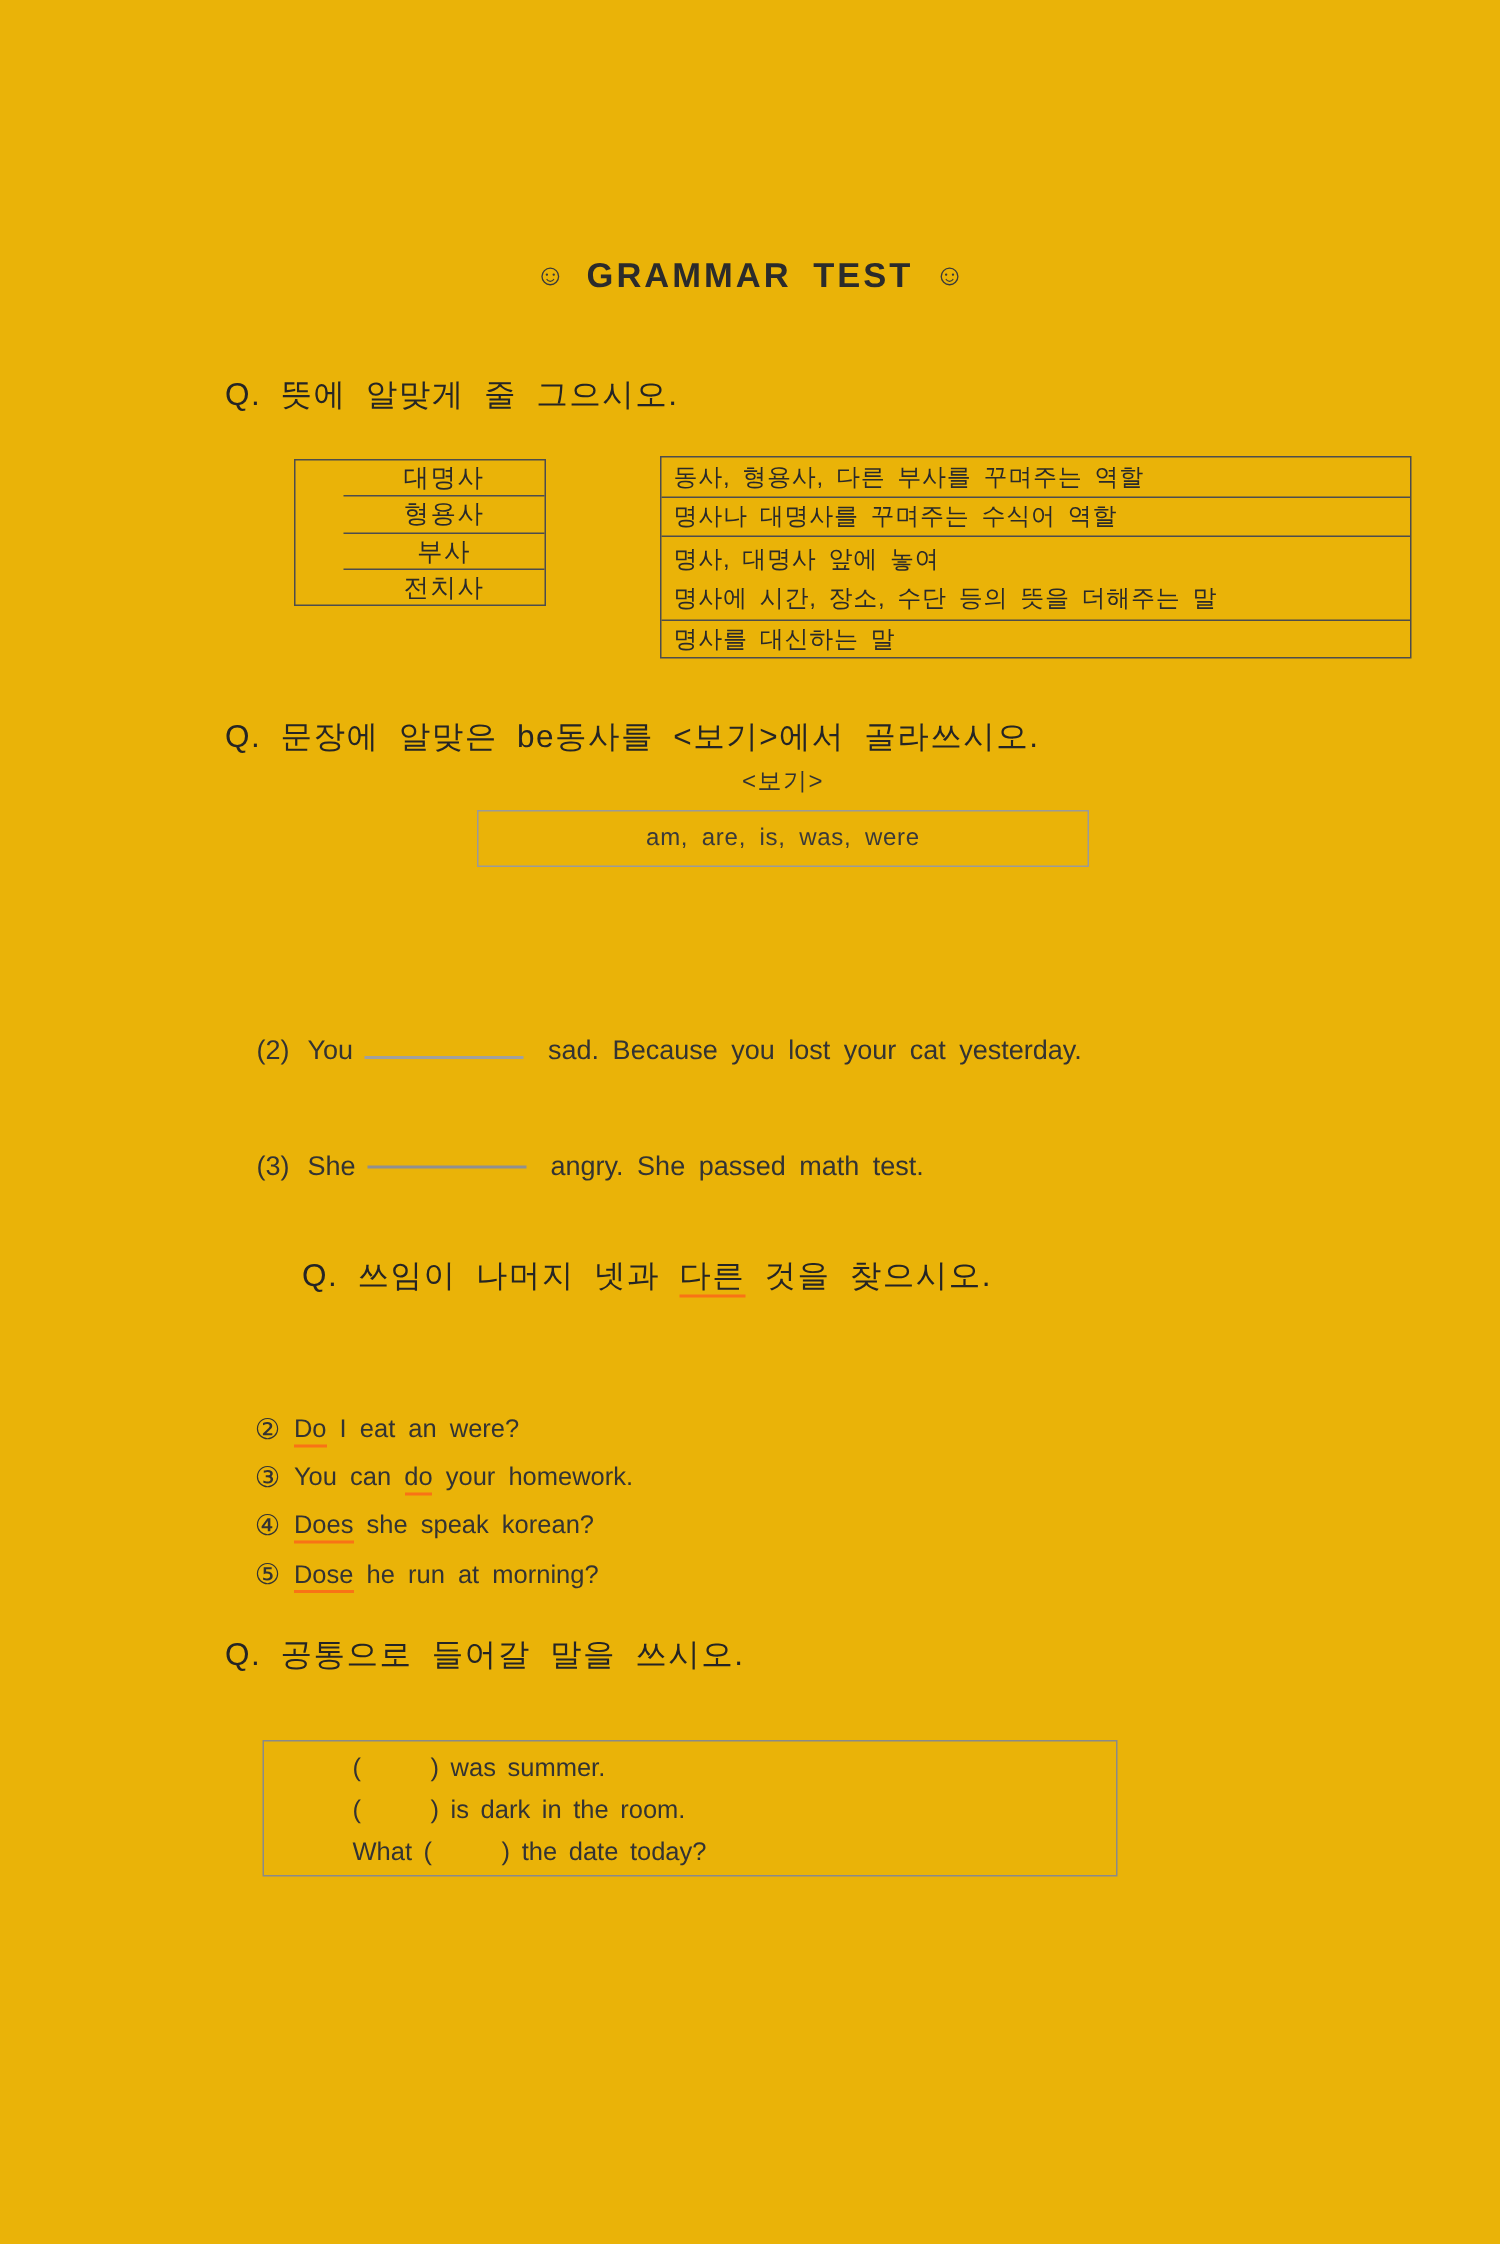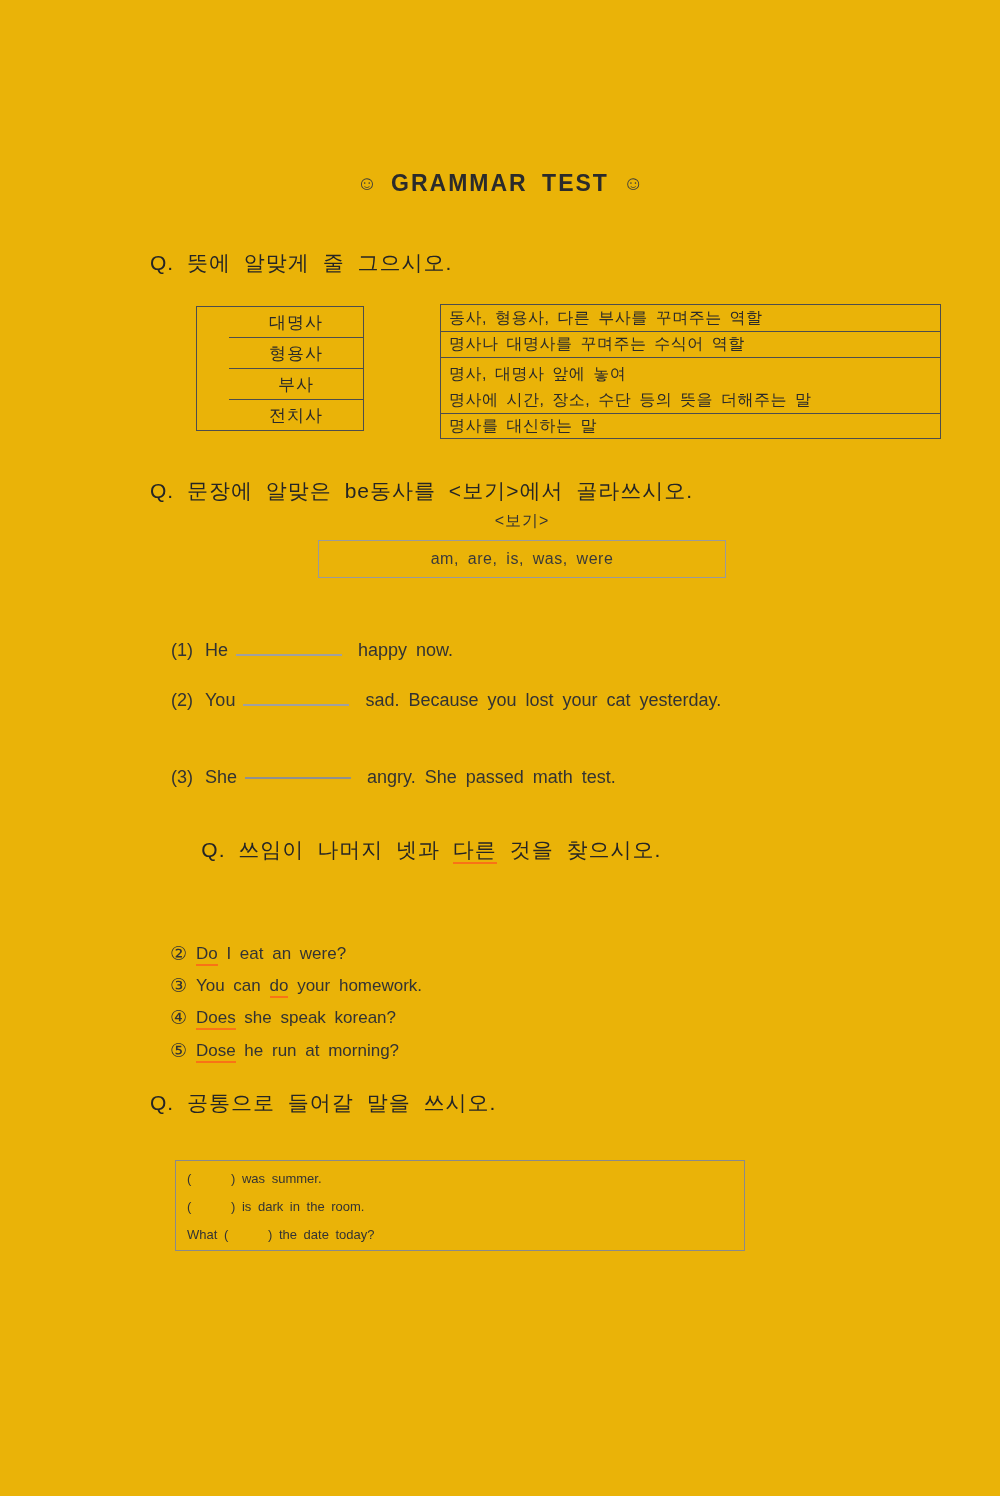--- a/index.html
+++ b/index.html
@@ -38,21 +38,21 @@
     word-spacing: 6px;
     color: #252525;
     white-space: pre;
   }
   .u { border-bottom: 2px solid #f97316; padding-bottom: 1px; }
 
   
   .match-left {
     position: absolute;
     left: 196px; top: 306px;
-    width: 168px; height: 125px;
+    width: 168px; height: 98px;
     border: 1px solid #4d4d4d;
     display: flex; flex-direction: column;
     box-sizing: border-box;
     padding-left: 32px;
   }
   .match-left .cell {
     flex: 1;
     display: flex; align-items: center; justify-content: center;
     font-size: 17px; letter-spacing: 1px;
     border-top: 1px solid #4d4d4d;
@@ -149,24 +149,25 @@
   .common-box {
     position: absolute;
     left: 175px; top: 1160px;
     width: 570px; height: 91px;
     border: 1px solid #8a8a8a;
     box-sizing: border-box;
     padding: 4px 0 0 11px;
   }
   .common-box .line {
     line-height: 28px;
-    font-size: 13px;
+    font-size: 17px;
     word-spacing: 3px;
     color: #333333;
     white-space: pre;
+    margin-left: 48px;
   }
 </style>
 </head>
 <body>
 
 <div class="page">
 
   <div class="title-row">
     <span class="smiley left">☺</span><span>GRAMMAR TEST</span><span class="smiley right">☺</span>
   </div>
@@ -190,23 +191,20 @@
     <div class="rrow r-last">명사를 대신하는 말</div>
   </div>
 
   <div class="prompt" style="top:477px">Q. 문장에 알맞은 be동사를 &lt;보기&gt;에서 골라쓰시오.</div>
 
   <div class="bank-label">&lt;보기&gt;</div>
   <div class="bank-box">
     <span>am, are, is, was, were</span>
   </div>
 
-  <div class="fill" style="top:618px">
-    <span class="num">(1)</span><span>He</span><span class="blank-bottom"></span><span>happy now.</span>
-  </div>
 
   <div class="fill" style="top:668px">
     <span class="num">(2)</span><span>You</span><span class="blank-bottom"></span><span>sad. Because you lost your cat yesterday.</span>
   </div>
 
   <div class="fill" style="top:746px">
     <span class="num">(3)</span><span>She</span><span class="blank-mid"></span><span>angry. She passed math test.</span>
   </div>
 
   <div class="prompt" style="top:812px">

